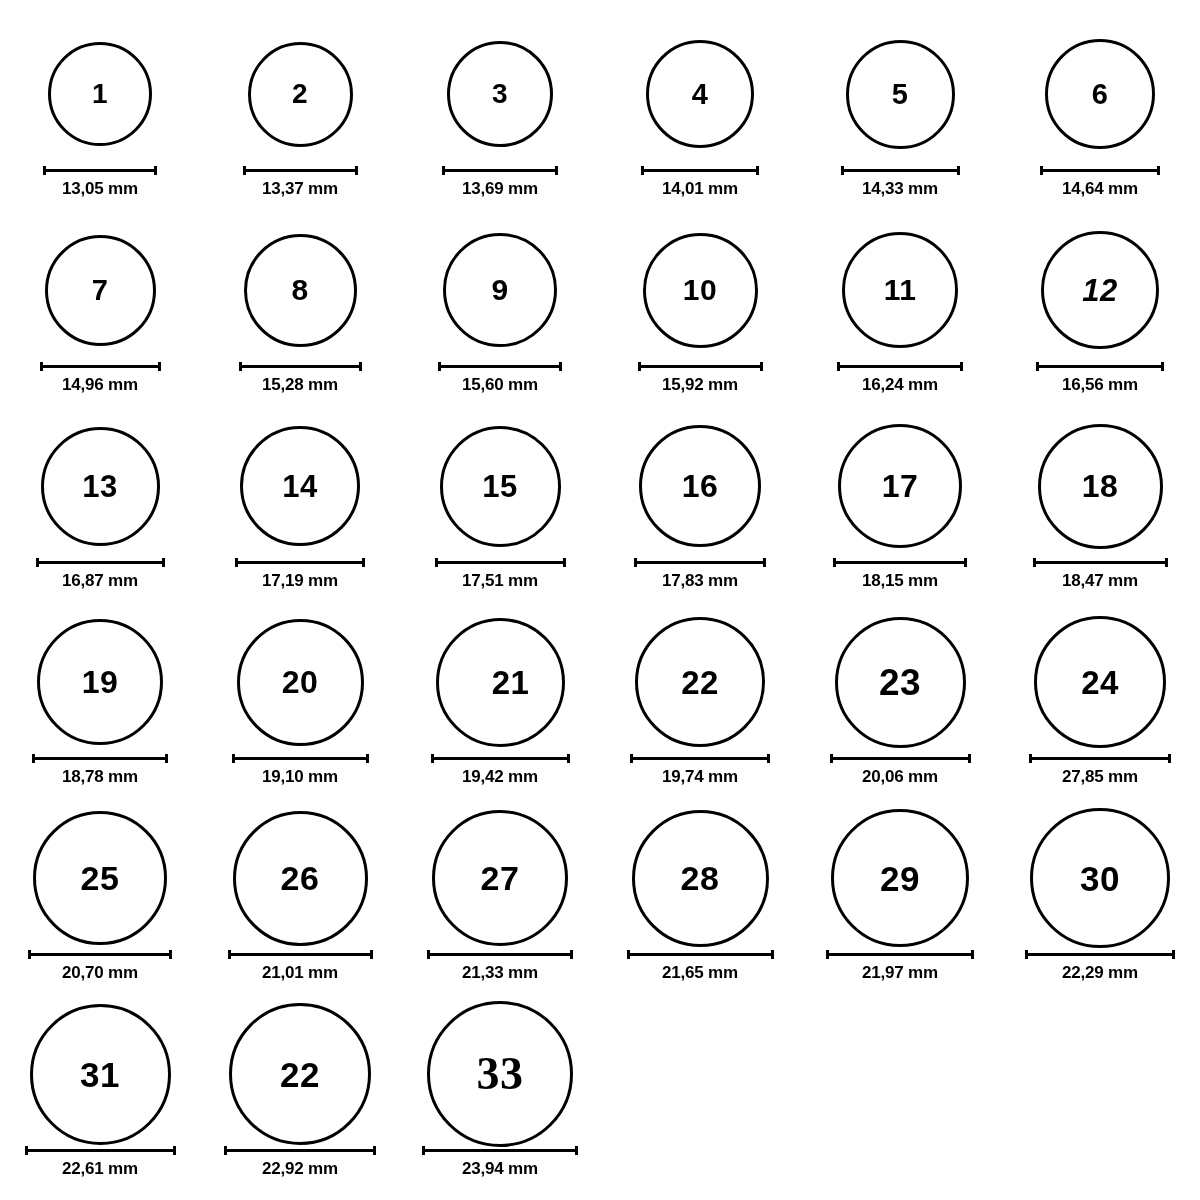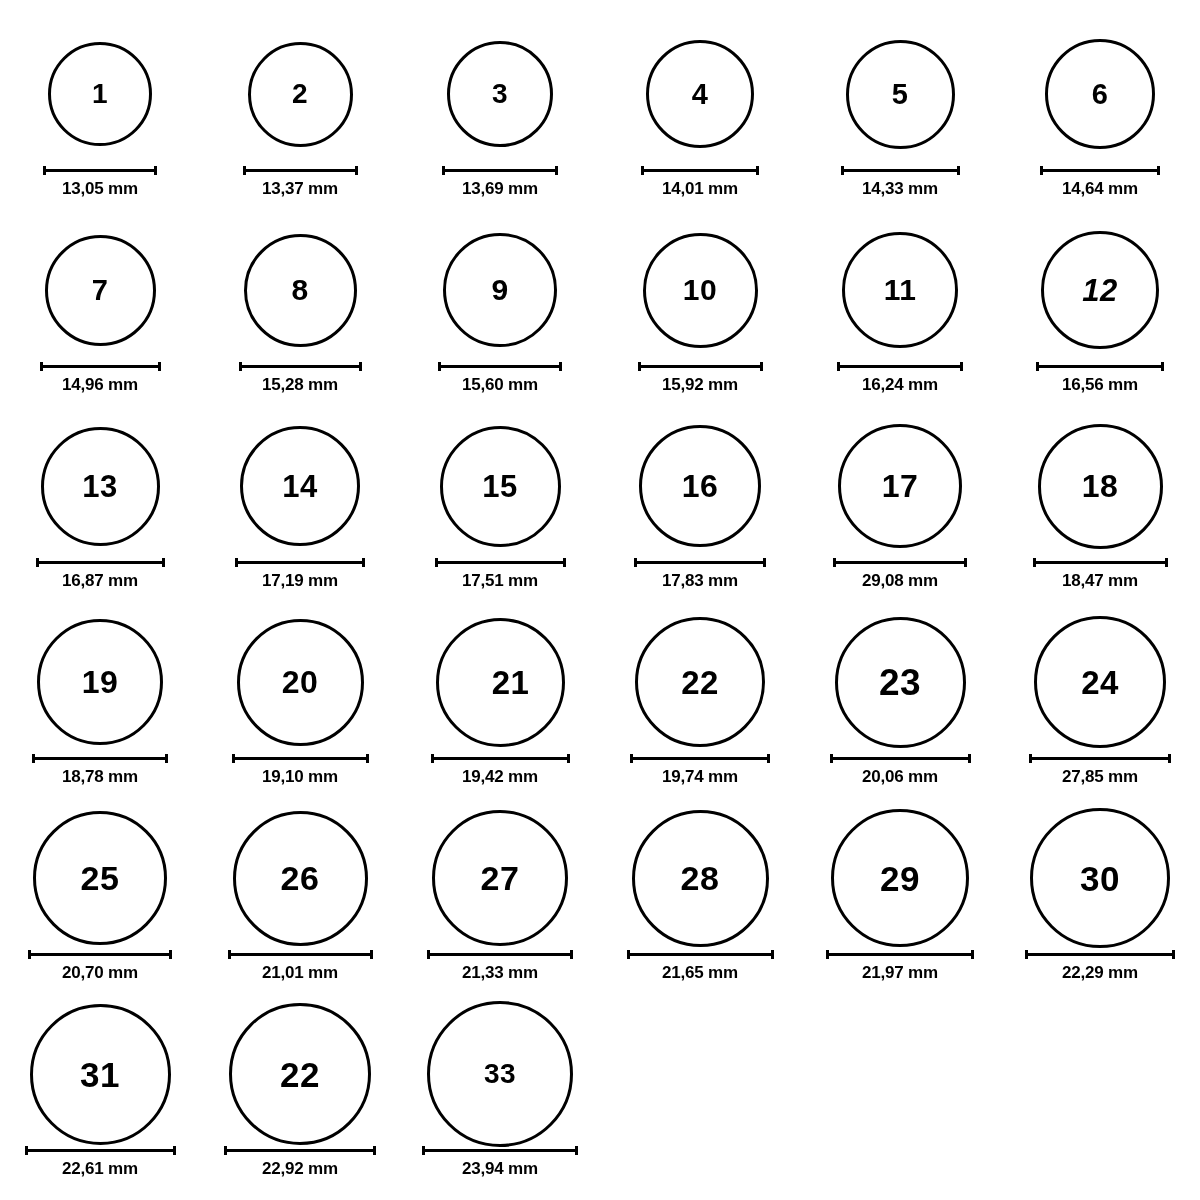--- a/index.html
+++ b/index.html
@@ -309,21 +309,21 @@
       <div class="cell">
         <div class="ring-wrap">
           <div class="ring" style="width: 124px; height: 124px;">
             <span class="ring-label" style="font-size: 32px;">17</span>
           </div>
         </div>
         <div class="measure">
           <div class="bar" style="width: 134px;">
             <div class="line"></div>
           </div>
-          <div class="mm">29,08 mm</div>
+          <div class="mm">18,15 mm</div>
         </div>
       </div>
       <div class="cell">
         <div class="ring-wrap">
           <div class="ring" style="width: 125px; height: 125px;">
             <span class="ring-label" style="font-size: 32px;">18</span>
           </div>
         </div>
         <div class="measure">
           <div class="bar" style="width: 135px;">
@@ -510,21 +510,21 @@
         <div class="measure">
           <div class="bar" style="width: 152px;">
             <div class="line"></div>
           </div>
           <div class="mm">22,92 mm</div>
         </div>
       </div>
       <div class="cell">
         <div class="ring-wrap">
           <div class="ring" style="width: 146px; height: 146px;">
-            <span class="ring-label" style="font-size: 28px;">33</span>
+            <span class="ring-label" style="font-size: 46px; font-family: Liberation Serif, serif;">33</span>
           </div>
         </div>
         <div class="measure">
           <div class="bar" style="width: 156px;">
             <div class="line"></div>
           </div>
           <div class="mm">23,94 mm</div>
         </div>
       </div>
     </div>

